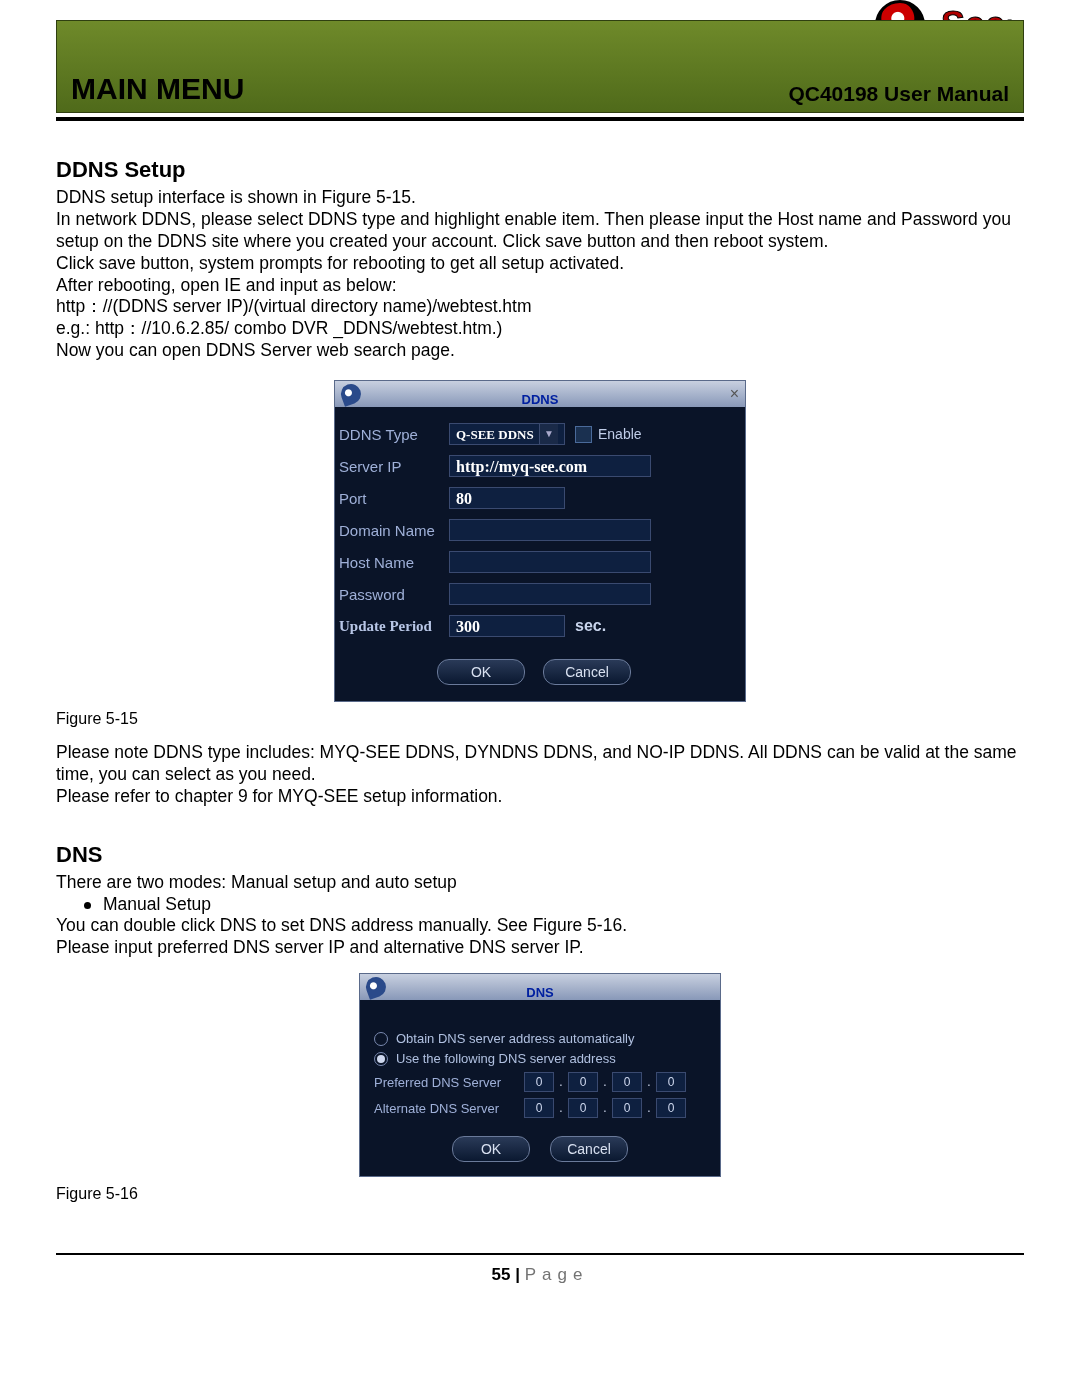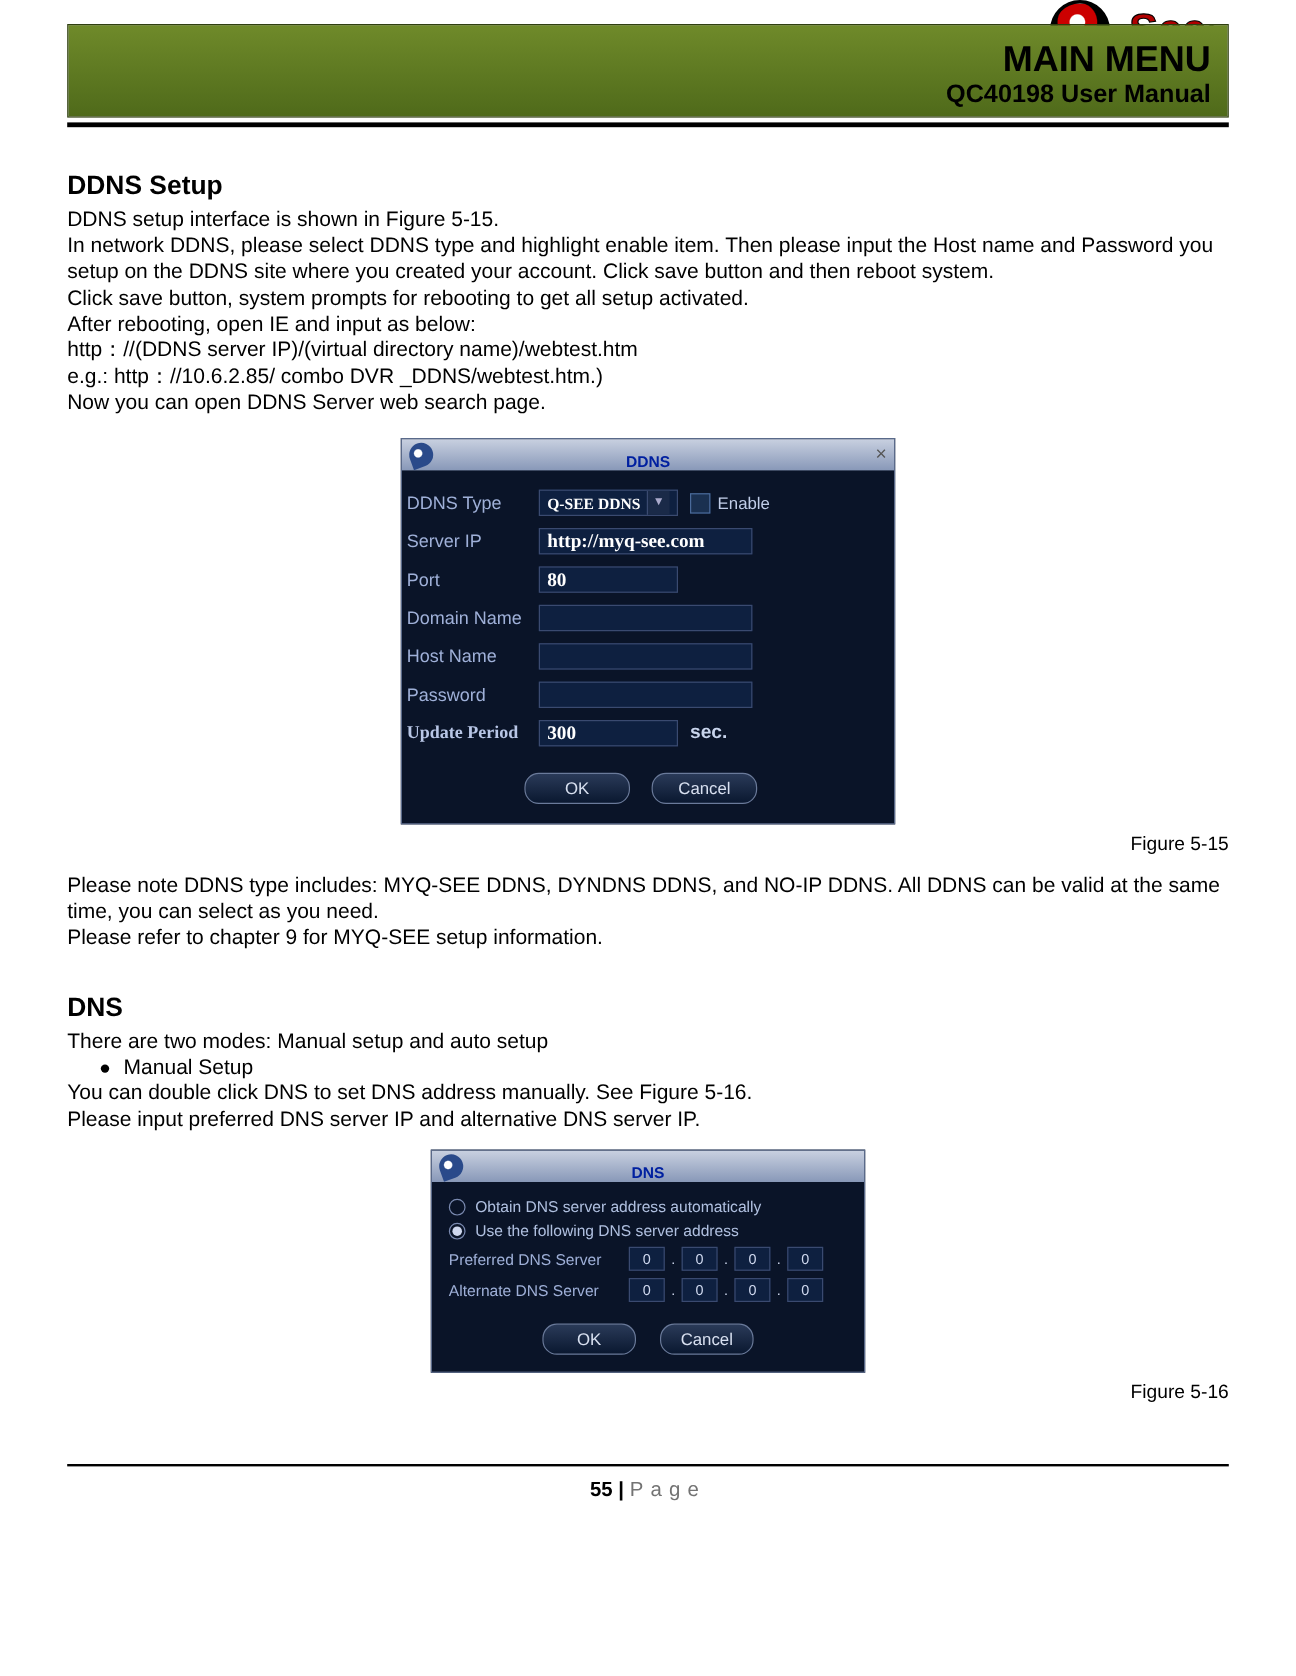--- a/index.html
+++ b/index.html
@@ -9,28 +9,27 @@
     background: #fff;
     width: 1080px;
   }
   .page {
     padding: 20px 56px 30px 56px;
     box-sizing: border-box;
   }
   .header-band {
     background: linear-gradient(#6f8a2a, #4f6a1a);
     border: 1px solid #2f3f10;
-    height: 78px;
+    height: 93px;
     display: flex;
     align-items: flex-end;
-    justify-content: flex-end;
+    justify-content: space-between;
     padding: 0 14px 6px 14px;
     box-sizing: border-box;
     position: relative;
-    flex-direction: column;
   }
   .header-band .title-left {
     color: #000;
     font-weight: bold;
     font-size: 30px;
   }
   .header-band .title-right {
     color: #000;
     font-weight: bold;
     font-size: 21px;
@@ -64,21 +63,21 @@
     font-weight: bold; font-size: 36px; color: #b00000;
     -webkit-text-stroke: 1px #000;
   }
   .logo-reg { font-size:12px; vertical-align: top; color:#000;}
   .logo-url { font-size: 11px; color:#000; margin-top:-4px; margin-right:4px;}
   .hr { height:4px; background:#000; margin-top:4px;}
   h3.section { font-size:22px; margin:36px 0 4px 0;}
   .body-text { font-size:17.5px; line-height:1.25; }
   .bullet-row { display:flex; align-items:flex-start;}
   .bullet-dot { width:7px;height:7px;background:#000;border-radius:50%; margin:8px 12px 0 28px; flex-shrink:0;}
-  .fig-caption { text-align:right; font-size:16px; margin:8px 0 14px 0;}
+  .fig-caption { text-align:left; font-size:16px; margin:8px 0 14px 0;}
   .footer-hr { height:2px; background:#000; margin-top:50px;}
   .footer-text { text-align:center; margin-top:10px; letter-spacing:6px; font-size:17px;}
   .footer-text .num { letter-spacing:0; font-weight:bold; color:#000;}
   .footer-text .page-word { color:#737373;}
 
   
   .ddns-win {
     width: 410px;
     margin: 18px auto 0 auto;
     background: #0a1428;
@@ -115,38 +114,38 @@
     box-sizing:border-box;
   }
   .ddns-dd { width:116px; display:flex;}
   .ddns-dd-val { flex:1; font-size:13px;}
   .ddns-dd-btn {
     width:18px; background:#1a2a48; border-left:1px solid #3a4a70;
     display:flex;align-items:center;justify-content:center; color:#aac; font-size:10px;
   }
   .ddns-chk { width:15px;height:15px; background:#1a3050; border:1px solid #4a6a9a; margin:0 6px 0 10px;}
   .ddns-enable { color:#c0cde8; font-size:14px;}
-  .ddns-input-210 { width:178px;}
+  .ddns-input-210 { width:202px;}
   .ddns-input-116 { width:116px;}
   .ddns-sec { margin-left:10px; color:#c8d4ec; font-family:Liberation Sans, sans-serif; font-weight:bold; font-size:16px;}
   .ddns-buttons { display:flex; justify-content:center; gap:18px; margin-top:20px;}
   .dvr-btn {
     width:86px; height:24px; border:1px solid #6a7a9a; border-radius:12px;
     background:linear-gradient(#2a3a58,#0a1830);
     color:#d8e0f0; font-size:14px; display:flex;align-items:center;justify-content:center;
   }
 
   
   .dns-win {
     width: 360px;
     margin: 14px auto 0 auto;
     background:#0a1428;
     border:1px solid #5a6a8a;
   }
-  .dns-body { padding:8px 14px 14px 14px; color:#b0c0e0; font-size:13px;}
+  .dns-body { padding:26px 14px 14px 14px; color:#b0c0e0; font-size:13px;}
   .dns-opt { display:flex; align-items:center; margin:5px 0; }
   .dns-radio {
     width:12px;height:12px;border-radius:50%;border:1px solid #7a8ab0;
     margin-right:8px; position:relative; flex-shrink:0;
   }
   .dns-radio.selected::after{
     content:""; position:absolute; left:2px;top:2px;width:8px;height:8px;border-radius:50%;background:#cfd8ee;
   }
   .dns-row { display:flex; align-items:center; margin:6px 0;}
   .dns-row-label { width:150px; color:#9fb0d8; font-size:13px;}

